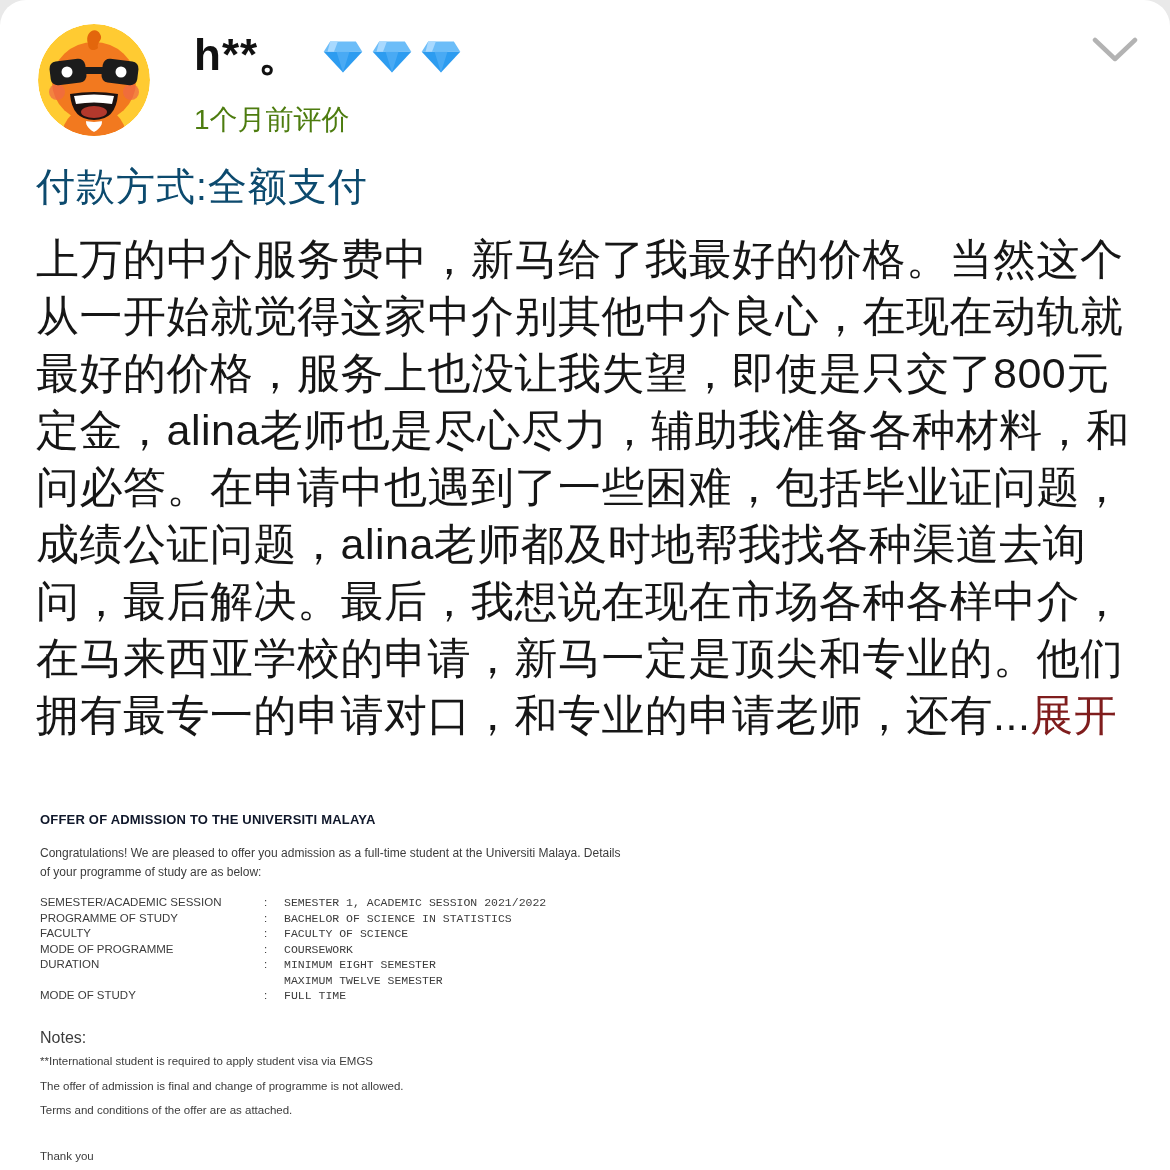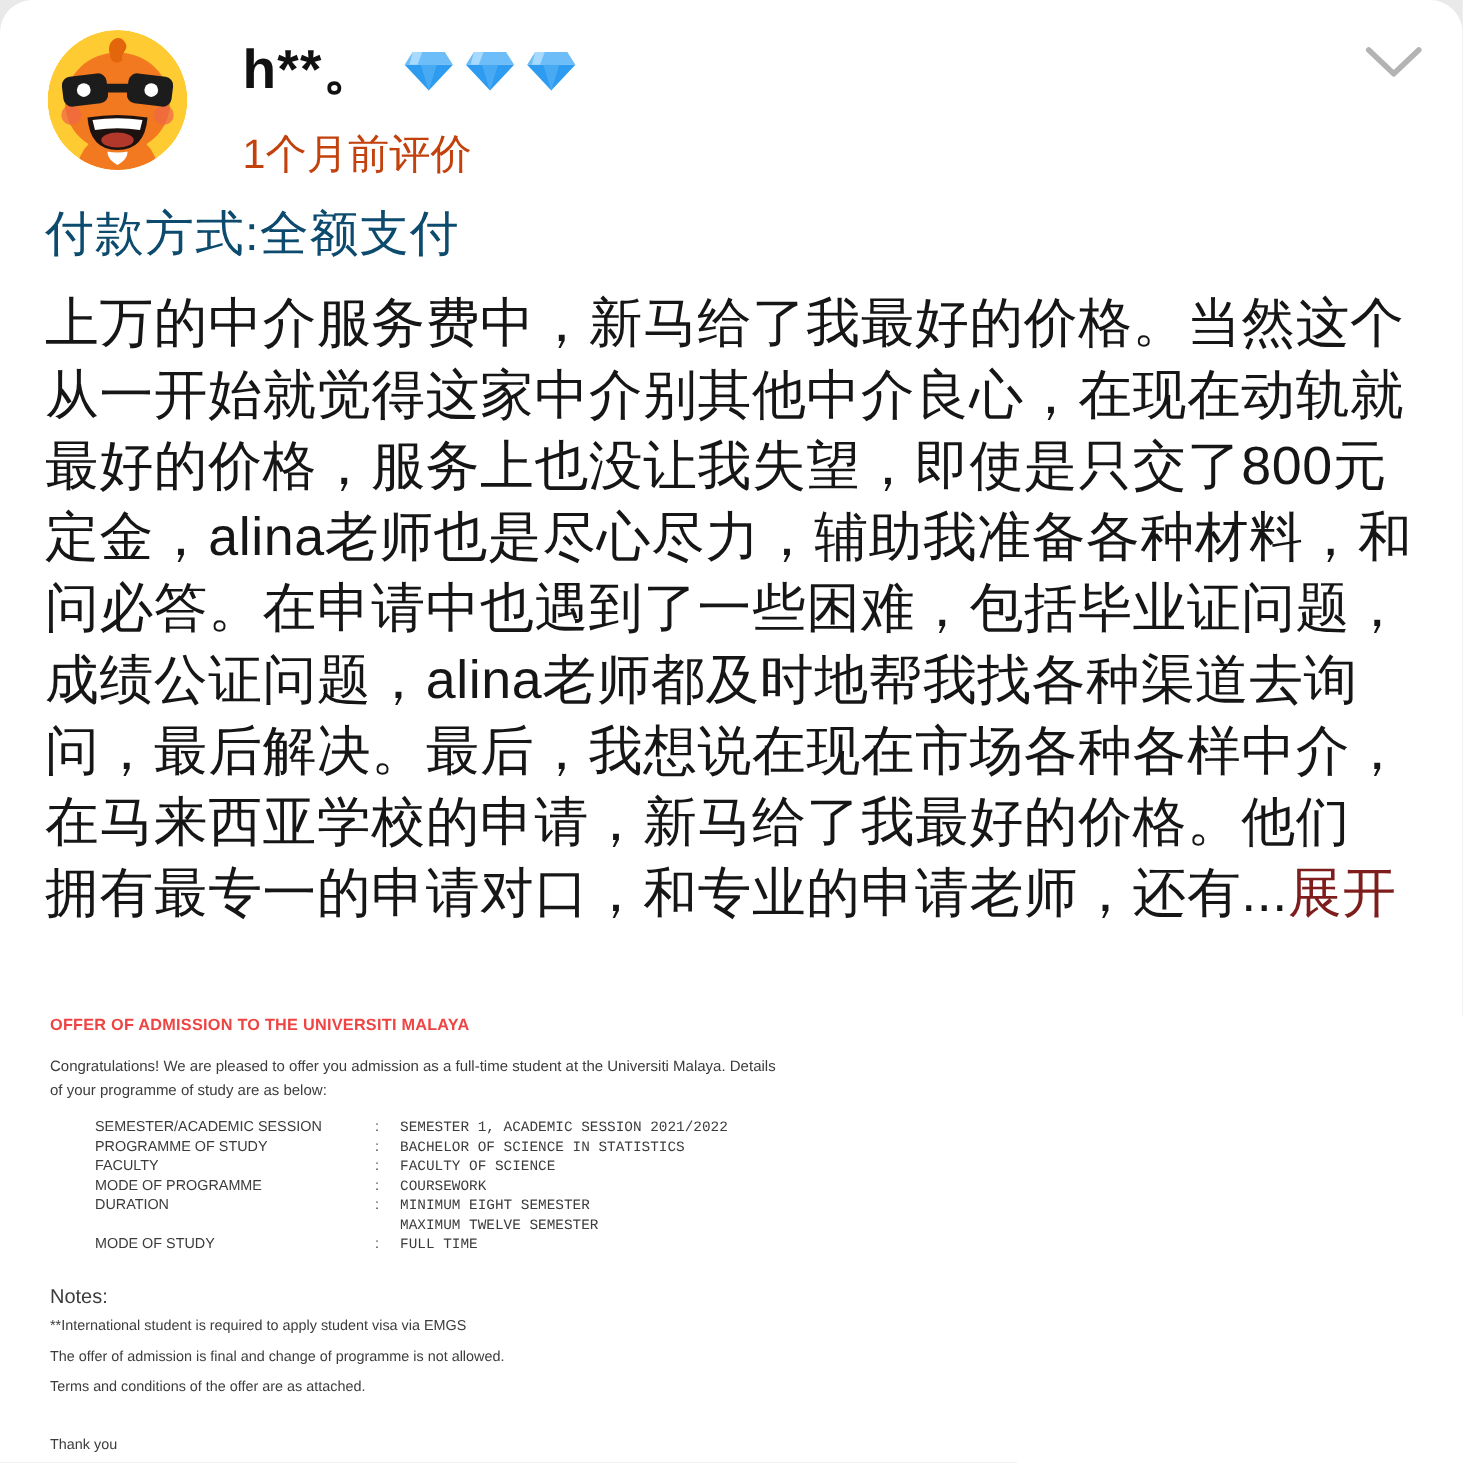--- a/index.html
+++ b/index.html
@@ -8,35 +8,35 @@
     border-radius:26px 26px 0 0;overflow:hidden;
     font-family:"Liberation Sans","DejaVu Sans",sans-serif;
   }
   
   .avatar{position:absolute;left:38px;top:24px;width:112px;height:112px;border-radius:50%;overflow:hidden;}
   .header-info{position:absolute;left:194px;top:26px;}
   .username-row{display:flex;align-items:center;}
   .username{font-size:44px;font-weight:bold;color:#111;letter-spacing:1px;}
   .badges{display:flex;gap:5px;margin-left:18px;margin-top:2px;}
   .badge{width:44px;height:36px;display:inline-block;}
-  .time{margin-top:16px;font-size:33px;color:#c2410c;}
+  .time{margin-top:16px;font-size:28px;color:#4d7c0f;}
   .chevron{position:absolute;right:32px;top:36px;width:46px;height:28px;cursor:pointer;}
   
   .payment{position:absolute;left:36px;top:160px;font-size:39px;color:#0c4a6e;letter-spacing:1px;}
   
   .review{position:absolute;left:36px;top:231px;width:1110px;font-size:43px;color:#161616;}
   .review-line{height:57px;line-height:57px;white-space:nowrap;letter-spacing:0.5px;}
   .expand-link{color:#7f1d1d;cursor:pointer;}
   
   .doc{position:absolute;left:40px;top:812px;width:648px;color:#3c3c3c;
        font-family:"Liberation Sans","DejaVu Sans",sans-serif;filter:blur(0.35px);}
-  .doc-title{font-size:13px;font-weight:bold;color:#ef4444;letter-spacing:0.2px;}
+  .doc-title{font-size:13px;font-weight:bold;color:#0f172a;letter-spacing:0.2px;}
   .doc-intro{margin-top:17px;font-size:12px;line-height:19px;width:592px;}
   .doc-table{margin-top:13px;font-size:11.5px;line-height:15.5px;}
-  .doc-row{display:flex;margin-left:36px;}
+  .doc-row{display:flex;}
   .doc-label{width:224px;flex:none;}
   .doc-sep{width:20px;flex:none;text-align:left;}
   .doc-value{white-space:pre-line;font-family:Liberation Mono, monospace;}
   .doc-notes-title{margin-top:26px;font-size:16px;line-height:15.5px;}
   .doc-note{margin-top:9px;font-size:11.5px;line-height:15.5px;}
   .doc-closing{margin-top:30px;font-size:11.5px;line-height:15.5px;}
 </style>
 </head>
 <body>
 
@@ -116,21 +116,21 @@
 
   <div class="review">
     <div>
         <div class="review-line">上万的中介服务费中，新马给了我最好的价格。当然这个</div>
         <div class="review-line">从一开始就觉得这家中介别其他中介良心，在现在动轨就</div>
         <div class="review-line">最好的价格，服务上也没让我失望，即使是只交了800元</div>
         <div class="review-line">定金，alina老师也是尽心尽力，辅助我准备各种材料，和</div>
         <div class="review-line">问必答。在申请中也遇到了一些困难，包括毕业证问题，</div>
         <div class="review-line">成绩公证问题，alina老师都及时地帮我找各种渠道去询</div>
         <div class="review-line">问，最后解决。最后，我想说在现在市场各种各样中介，</div>
-        <div class="review-line">在马来西亚学校的申请，新马给了我最好的价格。他们</div>
+        <div class="review-line">在马来西亚学校的申请，新马一定是顶尖和专业的。他们</div>
       </div>
     <div class="review-line">
       <span>拥有最专一的申请对口，和专业的申请老师，还有...</span><span class="expand-link">展开</span>
     </div>
   </div>
 
   <div class="doc">
     <div class="doc-title">OFFER OF ADMISSION TO THE UNIVERSITI MALAYA</div>
     <div class="doc-intro">Congratulations! We are pleased to offer you admission as a full-time student at the Universiti Malaya. Details of your programme of study are as below:</div>
     <div class="doc-table">

